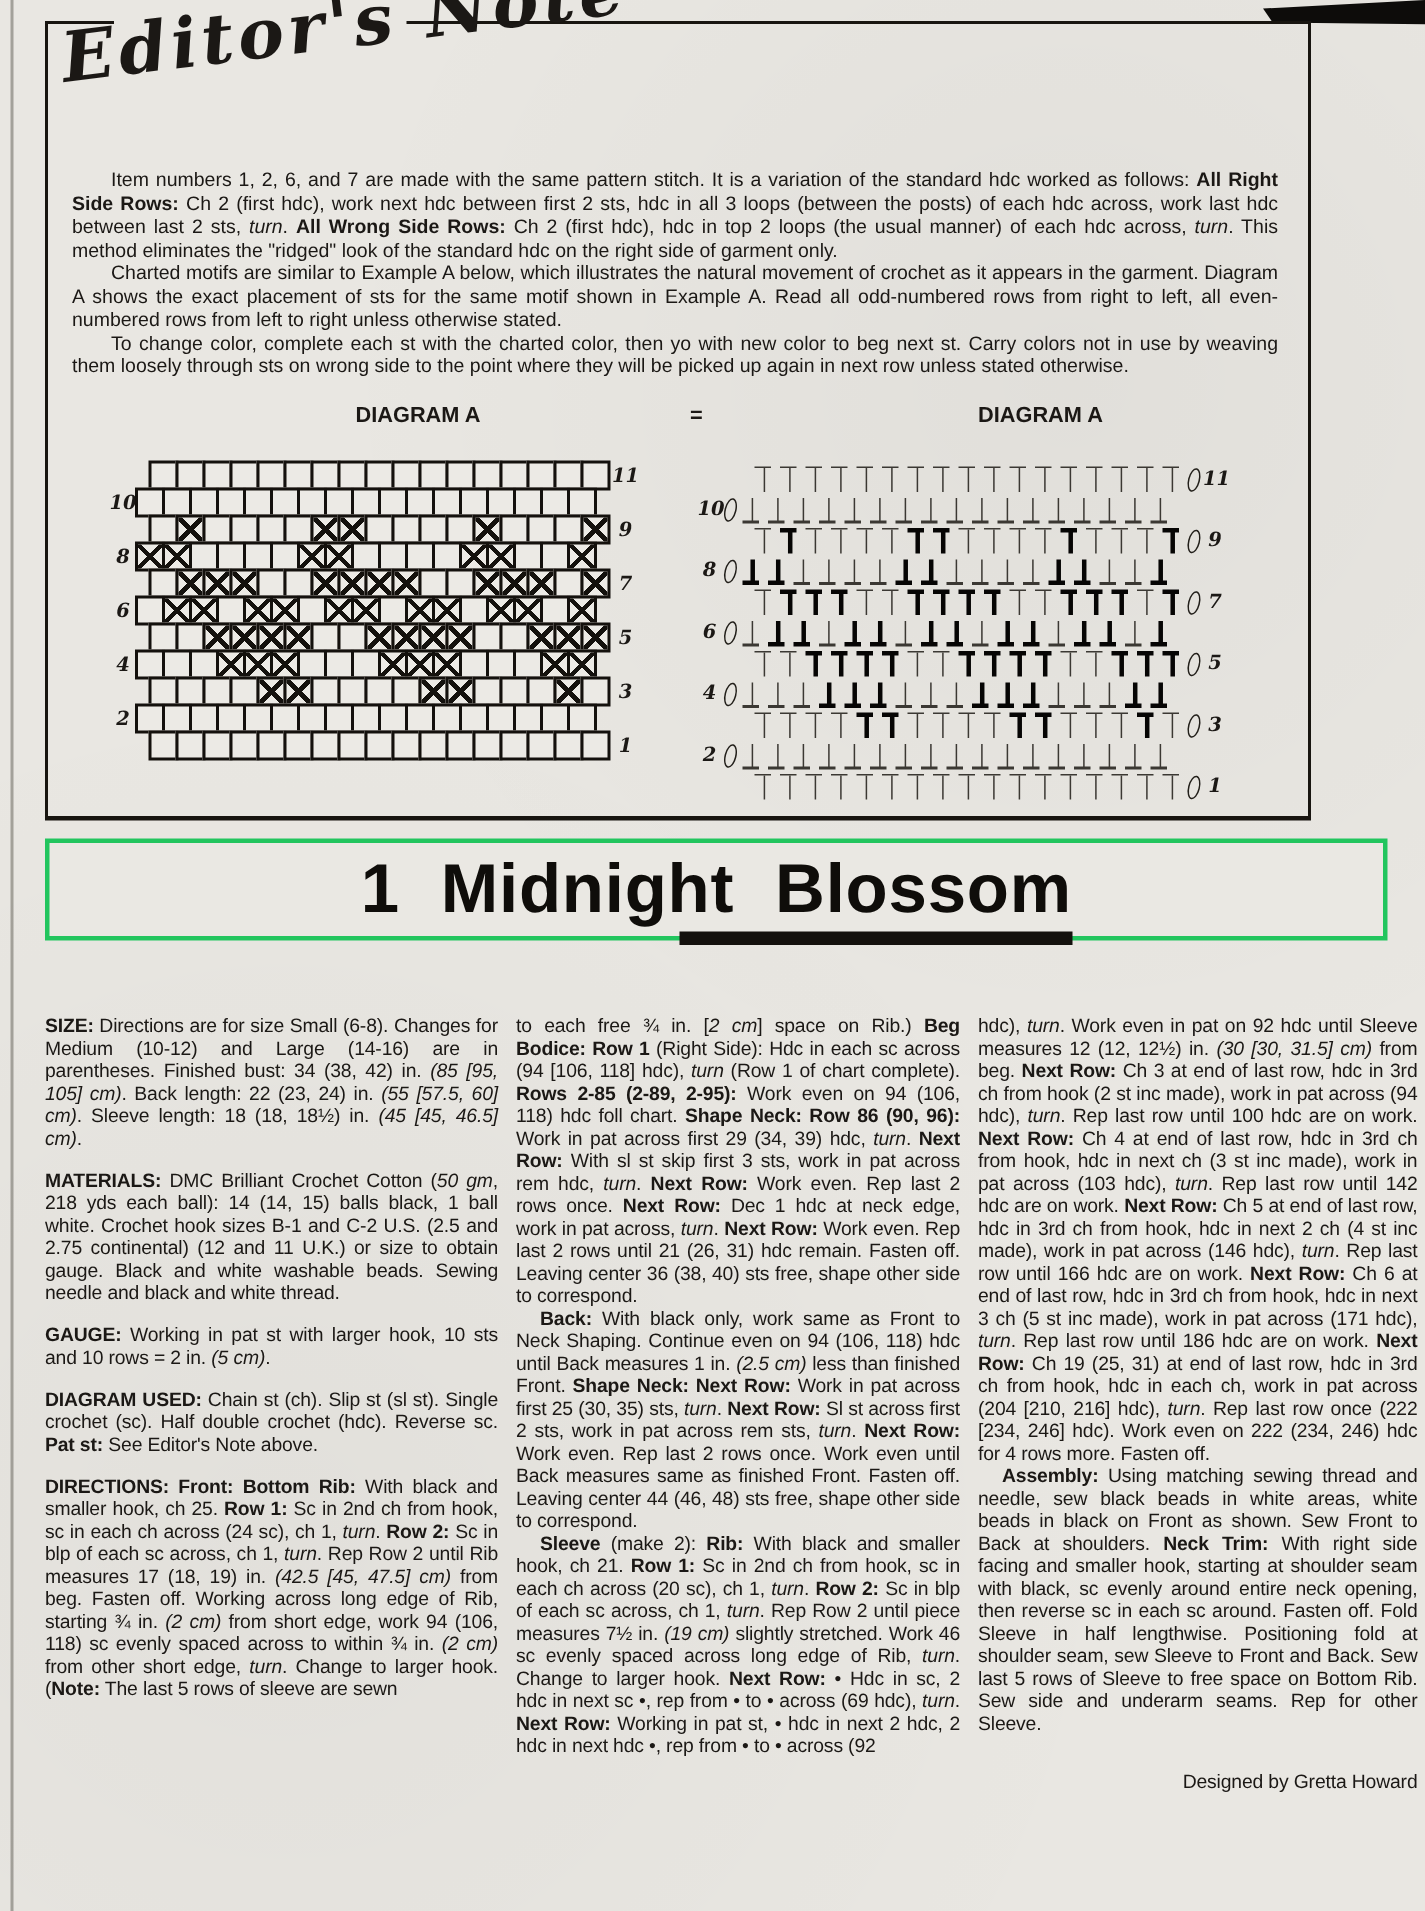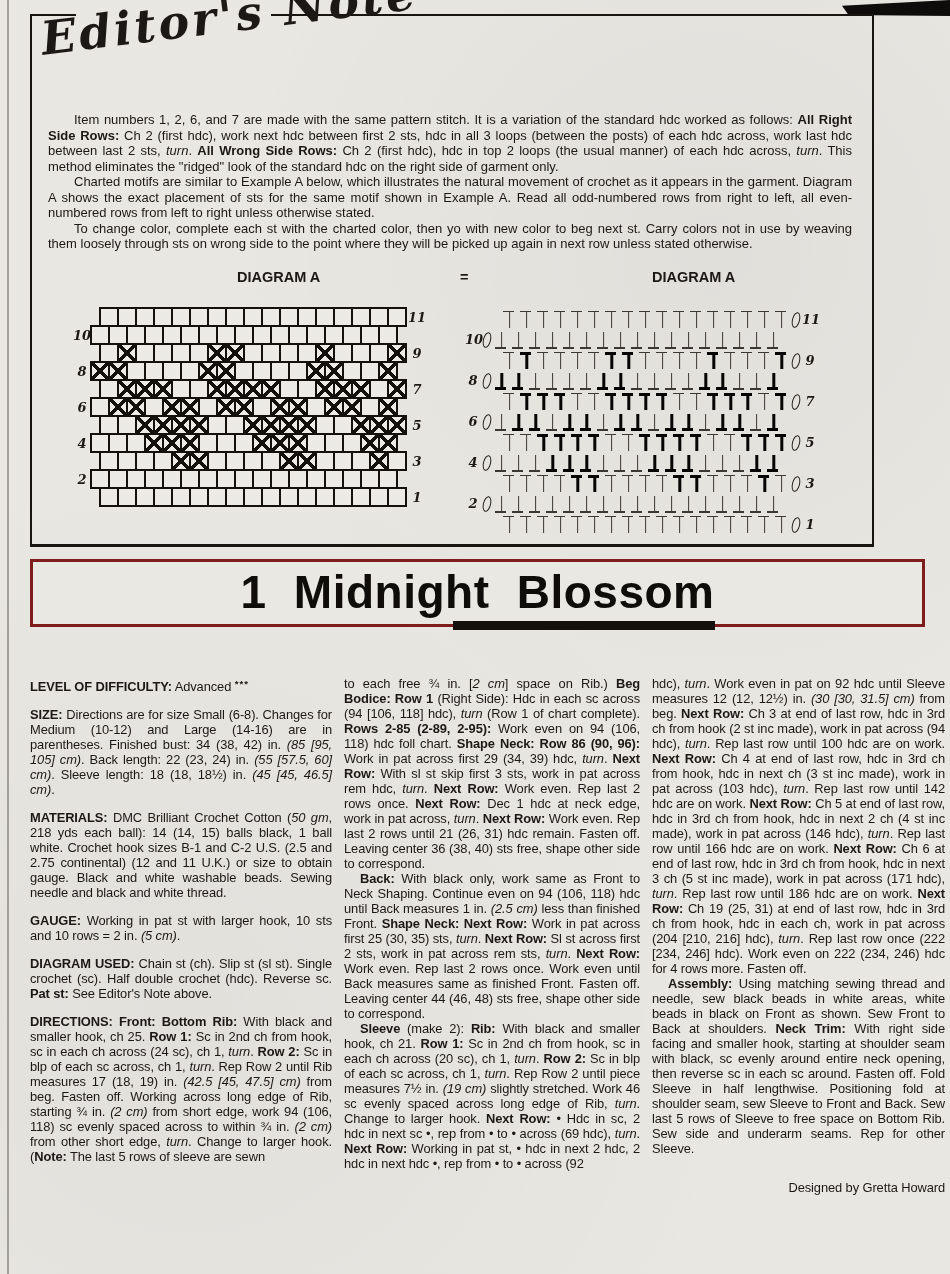--- a/index.html
+++ b/index.html
@@ -49,21 +49,21 @@
   .st.bold{color:#060504}
   .st.bold::before{height:3.2px}
   .st.bold::after{width:3.4px}
   .loop{flex:none;width:8px;height:16px;border:1.7px solid #221f1a;border-radius:50%;
     transform:rotate(14deg);margin:1px 2px 0 2px;box-sizing:border-box}
   .dnum{flex:none;width:16px;font:italic bold 13px "DejaVu Serif",serif;text-align:center;padding-top:1px}
   .dg-row .sym-offset{margin-left:8px}
 
   
   .title-banner{position:absolute;left:30px;top:559px;width:889px;height:62px;
-    border:3px solid #7f1d1d;background:#eae8e3}
+    border:3px solid #22c55e;background:#eae8e3}
   .title-banner h1{margin:0;text-align:center;font-size:46px;font-weight:bold;
     line-height:60px;letter-spacing:.5px;word-spacing:14px;color:#0f0d0a}
   .title-underline{position:absolute;left:420px;bottom:-6px;width:262px;height:9px;background:#14110d}
 
   
   .col{position:absolute;top:676px;text-align:justify;font-size:12.9px;line-height:15px;letter-spacing:-.1px}
   .col p{margin:0}
   .col p.gap{margin-bottom:13px}
   .col p.indent{text-indent:16px}
   .col p.credit{margin-top:24px;text-align:right}
@@ -596,21 +596,20 @@
       </div>
   </div>
 </div>
 
 <div class="title-banner">
   <h1>1 Midnight Blossom</h1>
   <div class="title-underline"></div>
 </div>
 
 <div class="col" id="col1">
-    <p class="gap"><span class="seg-b">LEVEL OF DIFFICULTY:</span><span> Advanced </span><span class="seg-s">***</span></p>
     <p class="gap"><span class="seg-b">SIZE:</span><span> Directions are for size Small (6-8). Changes for Medium (10-12) and Large (14-16) are in parentheses. Finished bust: 34 (38, 42) in. </span><span class="seg-i">(85 [95, 105] cm)</span><span>. Back length: 22 (23, 24) in. </span><span class="seg-i">(55 [57.5, 60] cm)</span><span>. Sleeve length: 18 (18, 18½) in. </span><span class="seg-i">(45 [45, 46.5] cm)</span><span>.</span></p>
     <p class="gap"><span class="seg-b">MATERIALS:</span><span> DMC Brilliant Crochet Cotton (</span><span class="seg-i">50 gm</span><span>, 218 yds each ball): 14 (14, 15) balls black, 1 ball white. Crochet hook sizes B-1 and C-2 U.S. (2.5 and 2.75 continental) (12 and 11 U.K.) or size to obtain gauge. Black and white washable beads. Sewing needle and black and white thread.</span></p>
     <p class="gap"><span class="seg-b">GAUGE:</span><span> Working in pat st with larger hook, 10 sts and 10 rows = 2 in. </span><span class="seg-i">(5 cm)</span><span>.</span></p>
     <p class="gap"><span class="seg-b">DIAGRAM USED:</span><span> Chain st (ch). Slip st (sl st). Single crochet (sc). Half double crochet (hdc). Reverse sc. </span><span class="seg-b">Pat st:</span><span> See Editor's Note above.</span></p>
     <p><span class="seg-b">DIRECTIONS: Front: Bottom Rib:</span><span> With black and smaller hook, ch 25. </span><span class="seg-b">Row 1:</span><span> Sc in 2nd ch from hook, sc in each ch across (24 sc), ch 1, </span><span class="seg-i">turn</span><span>. </span><span class="seg-b">Row 2:</span><span> Sc in blp of each sc across, ch 1, </span><span class="seg-i">turn</span><span>. Rep Row 2 until Rib measures 17 (18, 19) in. </span><span class="seg-i">(42.5 [45, 47.5] cm)</span><span> from beg. Fasten off. Working across long edge of Rib, starting ¾ in. </span><span class="seg-i">(2 cm)</span><span> from short edge, work 94 (106, 118) sc evenly spaced across to within ¾ in. </span><span class="seg-i">(2 cm)</span><span> from other short edge, </span><span class="seg-i">turn</span><span>. Change to larger hook. (</span><span class="seg-b">Note:</span><span> The last 5 rows of sleeve are sewn</span></p>
   </div>
 <div class="col" id="col2">
     <p><span>to each free ¾ in. [</span><span class="seg-i">2 cm</span><span>] space on Rib.) </span><span class="seg-b">Beg Bodice: Row 1</span><span> (Right Side): Hdc in each sc across (94 [106, 118] hdc), </span><span class="seg-i">turn</span><span> (Row 1 of chart complete). </span><span class="seg-b">Rows 2-85 (2-89, 2-95):</span><span> Work even on 94 (106, 118) hdc foll chart. </span><span class="seg-b">Shape Neck: Row 86 (90, 96):</span><span> Work in pat across first 29 (34, 39) hdc, </span><span class="seg-i">turn</span><span>. </span><span class="seg-b">Next Row:</span><span> With sl st skip first 3 sts, work in pat across rem hdc, </span><span class="seg-i">turn</span><span>. </span><span class="seg-b">Next Row:</span><span> Work even. Rep last 2 rows once. </span><span class="seg-b">Next Row:</span><span> Dec 1 hdc at neck edge, work in pat across, </span><span class="seg-i">turn</span><span>. </span><span class="seg-b">Next Row:</span><span> Work even. Rep last 2 rows until 21 (26, 31) hdc remain. Fasten off. Leaving center 36 (38, 40) sts free, shape other side to correspond.</span></p>
     <p class="indent"><span class="seg-b">Back:</span><span> With black only, work same as Front to Neck Shaping. Continue even on 94 (106, 118) hdc until Back measures 1 in. </span><span class="seg-i">(2.5 cm)</span><span> less than finished Front. </span><span class="seg-b">Shape Neck: Next Row:</span><span> Work in pat across first 25 (30, 35) sts, </span><span class="seg-i">turn</span><span>. </span><span class="seg-b">Next Row:</span><span> Sl st across first 2 sts, work in pat across rem sts, </span><span class="seg-i">turn</span><span>. </span><span class="seg-b">Next Row:</span><span> Work even. Rep last 2 rows once. Work even until Back measures same as finished Front. Fasten off. Leaving center 44 (46, 48) sts free, shape other side to correspond.</span></p>
     <p class="indent"><span class="seg-b">Sleeve</span><span> (make 2): </span><span class="seg-b">Rib:</span><span> With black and smaller hook, ch 21. </span><span class="seg-b">Row 1:</span><span> Sc in 2nd ch from hook, sc in each ch across (20 sc), ch 1, </span><span class="seg-i">turn</span><span>. </span><span class="seg-b">Row 2:</span><span> Sc in blp of each sc across, ch 1, </span><span class="seg-i">turn</span><span>. Rep Row 2 until piece measures 7½ in. </span><span class="seg-i">(19 cm)</span><span> slightly stretched. Work 46 sc evenly spaced across long edge of Rib, </span><span class="seg-i">turn</span><span>. Change to larger hook. </span><span class="seg-b">Next Row:</span><span> • Hdc in sc, 2 hdc in next sc •, rep from • to • across (69 hdc), </span><span class="seg-i">turn</span><span>. </span><span class="seg-b">Next Row:</span><span> Working in pat st, • hdc in next 2 hdc, 2 hdc in next hdc •, rep from • to • across (92</span></p>

